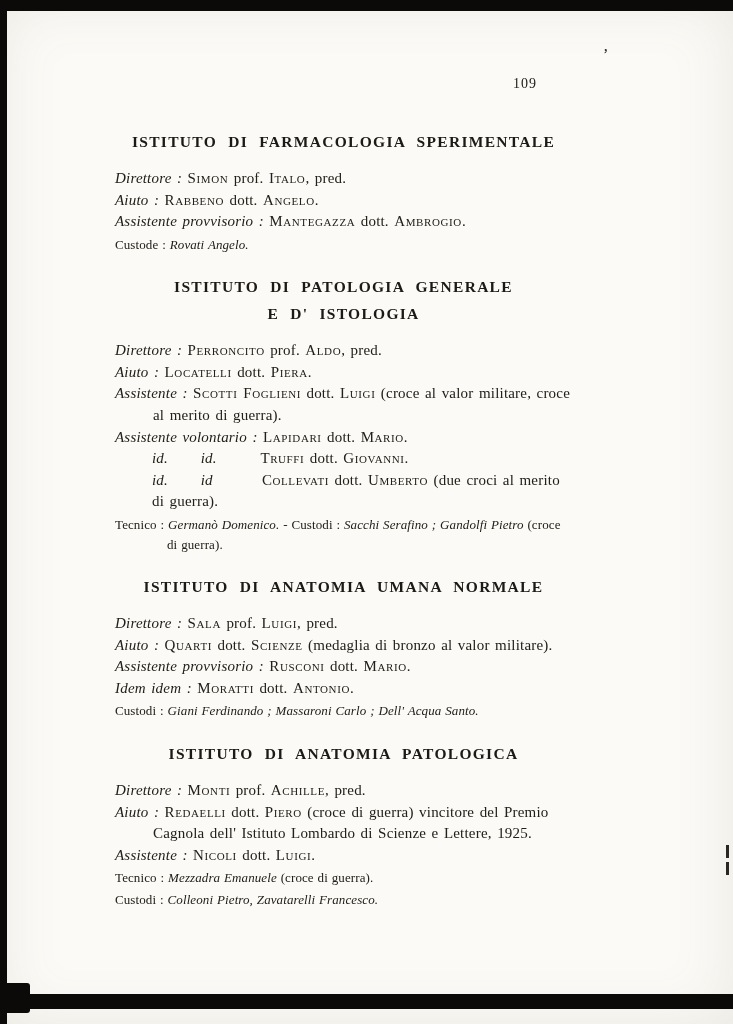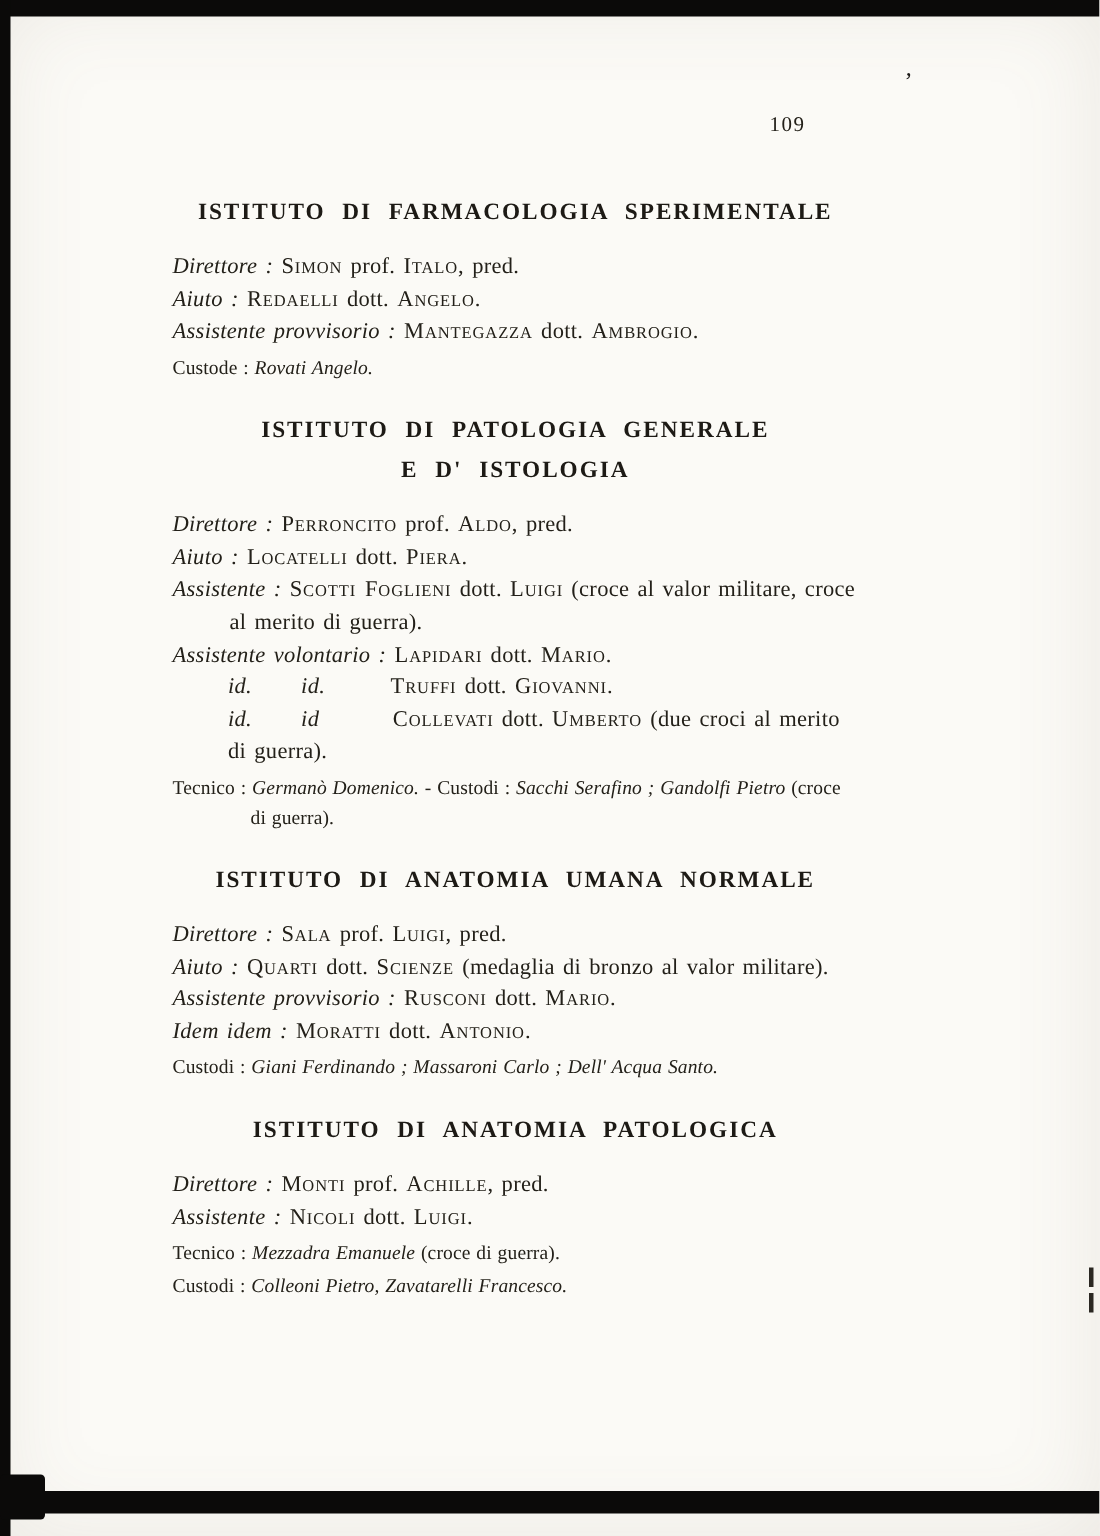--- a/index.html
+++ b/index.html
@@ -91,21 +91,21 @@
 
   <div class="page-number">109</div>
 
   <div class="content">
     <div>
         <section class="inst-section">
           <div class="inst-title">
             <div class="inst-title-line">ISTITUTO DI FARMACOLOGIA SPERIMENTALE</div>
           </div>
           <p class="entry entry-main"><span class="seg seg-i">Direttore : </span><span class="seg seg-sc">Simon</span><span class="seg seg-n"> prof. </span><span class="seg seg-sc">Italo</span><span class="seg seg-n">, pred.</span></p>
-          <p class="entry entry-main"><span class="seg seg-i">Aiuto : </span><span class="seg seg-sc">Redaelli</span><span class="seg seg-n"> dott. </span><span class="seg seg-sc">Angelo</span><span class="seg seg-n">.</span></p>
+          <p class="entry entry-main"><span class="seg seg-i">Aiuto : </span><span class="seg seg-sc">Rabbeno</span><span class="seg seg-n"> dott. </span><span class="seg seg-sc">Angelo</span><span class="seg seg-n">.</span></p>
           <p class="entry entry-main"><span class="seg seg-i">Assistente provvisorio : </span><span class="seg seg-sc">Mantegazza</span><span class="seg seg-n"> dott. </span><span class="seg seg-sc">Ambrogio</span><span class="seg seg-n">.</span></p>
           <p class="entry entry-small"><span class="seg seg-n">Custode : </span><span class="seg seg-i">Rovati Angelo.</span></p>
         </section>
         <section class="inst-section">
           <div class="inst-title">
             <div class="inst-title-line">ISTITUTO DI PATOLOGIA GENERALE</div>
             <div class="inst-title-line">E D' ISTOLOGIA</div>
           </div>
           <p class="entry entry-main"><span class="seg seg-i">Direttore : </span><span class="seg seg-sc">Perroncito</span><span class="seg seg-n"> prof. </span><span class="seg seg-sc">Aldo</span><span class="seg seg-n">, pred.</span></p>
           <p class="entry entry-main"><span class="seg seg-i">Aiuto : </span><span class="seg seg-sc">Locatelli</span><span class="seg seg-n"> dott. </span><span class="seg seg-sc">Piera</span><span class="seg seg-n">.</span></p>
@@ -123,19 +123,20 @@
           <p class="entry entry-main"><span class="seg seg-i">Aiuto : </span><span class="seg seg-sc">Quarti</span><span class="seg seg-n"> dott. </span><span class="seg seg-sc">Scienze</span><span class="seg seg-n"> (medaglia di bronzo al valor militare).</span></p>
           <p class="entry entry-main"><span class="seg seg-i">Assistente provvisorio : </span><span class="seg seg-sc">Rusconi</span><span class="seg seg-n"> dott. </span><span class="seg seg-sc">Mario</span><span class="seg seg-n">.</span></p>
           <p class="entry entry-main"><span class="seg seg-i">Idem idem : </span><span class="seg seg-sc">Moratti</span><span class="seg seg-n"> dott. </span><span class="seg seg-sc">Antonio</span><span class="seg seg-n">.</span></p>
           <p class="entry entry-small"><span class="seg seg-n">Custodi : </span><span class="seg seg-i">Giani Ferdinando ; Massaroni Carlo ; Dell' Acqua Santo.</span></p>
         </section>
         <section class="inst-section">
           <div class="inst-title">
             <div class="inst-title-line">ISTITUTO DI ANATOMIA PATOLOGICA</div>
           </div>
           <p class="entry entry-main"><span class="seg seg-i">Direttore : </span><span class="seg seg-sc">Monti</span><span class="seg seg-n"> prof. </span><span class="seg seg-sc">Achille</span><span class="seg seg-n">, pred.</span></p>
+          <p class="entry entry-main"><span class="seg seg-i">Aiuto : </span><span class="seg seg-sc">Redaelli</span><span class="seg seg-n"> dott. </span><span class="seg seg-sc">Piero</span><span class="seg seg-n"> (croce di guerra) vincitore del Premio Cagnola dell' Istituto Lombardo di Scienze e Lettere, 1925.</span></p>
           <p class="entry entry-main"><span class="seg seg-i">Assistente : </span><span class="seg seg-sc">Nicoli</span><span class="seg seg-n"> dott. </span><span class="seg seg-sc">Luigi</span><span class="seg seg-n">.</span></p>
           <p class="entry entry-small"><span class="seg seg-n">Tecnico : </span><span class="seg seg-i">Mezzadra Emanuele</span><span class="seg seg-n"> (croce di guerra).</span></p>
           <p class="entry entry-small"><span class="seg seg-n">Custodi : </span><span class="seg seg-i">Colleoni Pietro, Zavatarelli Francesco.</span></p>
         </section>
       </div>
   </div>
 </div>
 
 </body></html>

